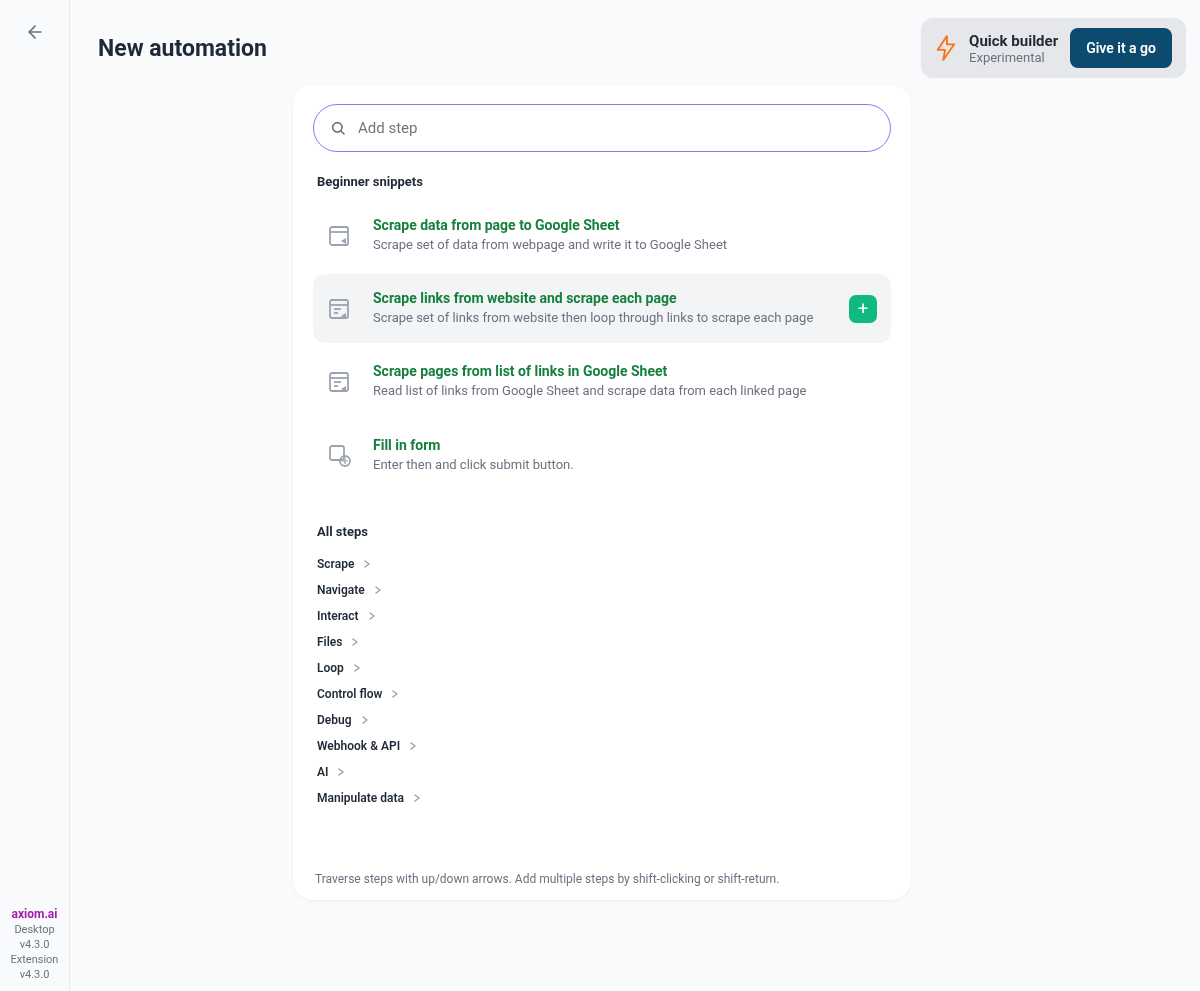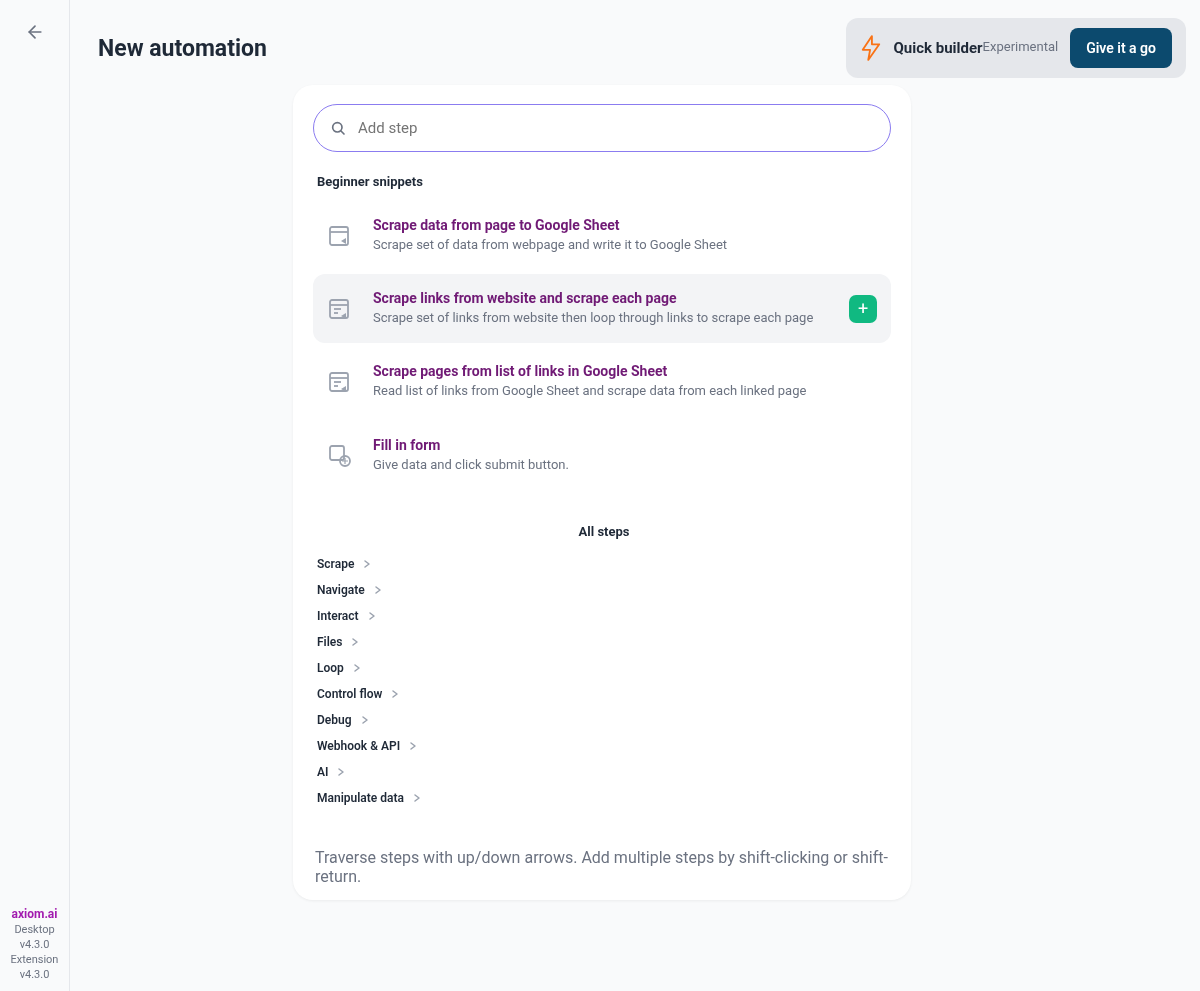--- a/index.html
+++ b/index.html
@@ -9,52 +9,52 @@
     .back-btn { padding: 22px 20px; display: flex; align-items: center; justify-content: center; cursor: pointer; }
     .back-btn svg { width: 20px; height: 20px; stroke: #6b7280; }
     .sidebar-footer { margin-top: auto; padding: 10px 2px; text-align: center; font-size: 11px; }
     .sidebar-footer .brand { font-weight: 700; font-size: 12px; color: #a21caf; }
     .sidebar-footer .info { color: #6b7280; margin-top: 2px; }
     
     .header { position: absolute; left: 98px; top: 18px; right: 14px; display: flex; align-items: center; justify-content: space-between; }
     .title { font-size: 23px; font-weight: 700; color: #1f2937; }
     .quick-box { display: flex; align-items: center; gap: 12px; background: #e5e7eb; border-radius: 12px; padding: 10px 14px; }
     .lightning { width: 22px; height: 28px; }
-    .qb-text { display: flex; flex-direction: row; }
+    .qb-text { display: flex; flex-direction: column; }
     .qb-title { font-weight: 700; font-size: 15px; color: #1f2937; }
     .qb-sub { font-size: 13px; color: #6b7280; }
     .qb-btn { background: #0c4a6e; color: #fff; border: none; border-radius: 8px; padding: 12px 16px; font-size: 14px; font-weight: 600; cursor: pointer; }
     
     .panel { position: absolute; left: 293px; top: 85px; width: 618px; height: 815px; background: #fff; border-radius: 20px; box-shadow: 0 1px 3px rgba(0,0,0,0.06); display: flex; flex-direction: column; }
     .panel-inner { padding: 19px 20px 0 20px; flex: 1; overflow-y: auto; }
     .panel-inner::-webkit-scrollbar { width: 6px; }
     .panel-inner::-webkit-scrollbar-thumb { background: #d1d5db; border-radius: 3px; }
     .panel-inner::-webkit-scrollbar-track { background: transparent; }
     
     .search-box { border: 1.5px solid #8b7cf0; border-radius: 24px; display: flex; align-items: center; padding: 14px 16px; gap: 12px; margin-bottom: 22px; }
     .search-box svg { width: 16px; height: 16px; stroke: #6b7280; flex-shrink: 0; }
     .search-box input { border: none; outline: none; font-size: 15px; color: #6b7280; width: 100%; background: transparent; }
     
     .section-label { font-size: 13px; font-weight: 700; color: #1f2937; margin-bottom: 12px; margin-left: 4px; }
     
     .snippet { display: flex; align-items: center; gap: 22px; padding: 16px 14px; border-radius: 12px; cursor: pointer; margin-bottom: 4px; }
     .snippet.hovered { background: #f3f4f6; }
     .snippet-icon { width: 24px; height: 24px; flex-shrink: 0; }
     .snippet-body { flex: 1; }
-    .snippet-title { font-size: 14px; font-weight: 700; color: #701a75; margin-bottom: 3px; }
+    .snippet-title { font-size: 14px; font-weight: 700; color: #15803d; margin-bottom: 3px; }
     .snippet-desc { font-size: 13px; color: #6b7280; line-height: 1.4; }
     .add-btn { background: #10b981; color: #fff; border: none; width: 28px; height: 28px; border-radius: 7px; display: flex; align-items: center; justify-content: center; cursor: pointer; flex-shrink: 0; font-size: 18px; font-weight: 400; }
     
-    .all-steps-section { margin-top: 34px; text-align: center; }
+    .all-steps-section { margin-top: 34px; }
     .cat-list { margin-top: 6px; }
     .cat { display: flex; align-items: center; gap: 8px; padding: 6px 4px; cursor: pointer; }
     .cat-label { font-size: 12px; font-weight: 600; color: #1f2937; }
     .cat svg { width: 10px; height: 10px; stroke: #9ca3af; }
     
-    .hint { font-size: 16px; color: #6b7280; padding: 14px 22px; border-top: 1px solid transparent; }
+    .hint { font-size: 12px; color: #6b7280; padding: 14px 22px; border-top: 1px solid transparent; }
   </style>
 </head>
 <body>
 
 <div class="sidebar">
   <div class="back-btn">
     <svg viewBox="0 0 24 24" fill="none" stroke-width="2" stroke-linecap="round" stroke-linejoin="round">
         <line x1="19" y1="12" x2="5" y2="12"></line>
         <polyline points="12 19 5 12 12 5"></polyline>
       </svg>
@@ -136,21 +136,21 @@
     </div>
 
     <div class="snippet">
       <svg class="snippet-icon" viewBox="0 0 24 24" fill="none" stroke="#9ca3af" stroke-width="1.8">
           <rect x="3" y="3" width="14" height="14" rx="2"></rect>
           <circle cx="18" cy="18" r="5"></circle>
           <path d="M18 15 L18 21 M15 18 L21 18" stroke-width="1.2"></path>
         </svg>
       <div class="snippet-body">
         <div class="snippet-title">Fill in form</div>
-        <div class="snippet-desc">Give data and click submit button.</div>
+        <div class="snippet-desc">Enter then and click submit button.</div>
       </div>
     </div>
 
     <div class="all-steps-section">
       <div class="section-label">All steps</div>
       <div class="cat-list">
           <div class="cat">
             <span class="cat-label">Scrape</span>
             <svg viewBox="0 0 10 10">
               <polyline points="3 2 7 5 3 8" fill="none" stroke-width="1.5" stroke-linecap="round" stroke-linejoin="round"></polyline>

